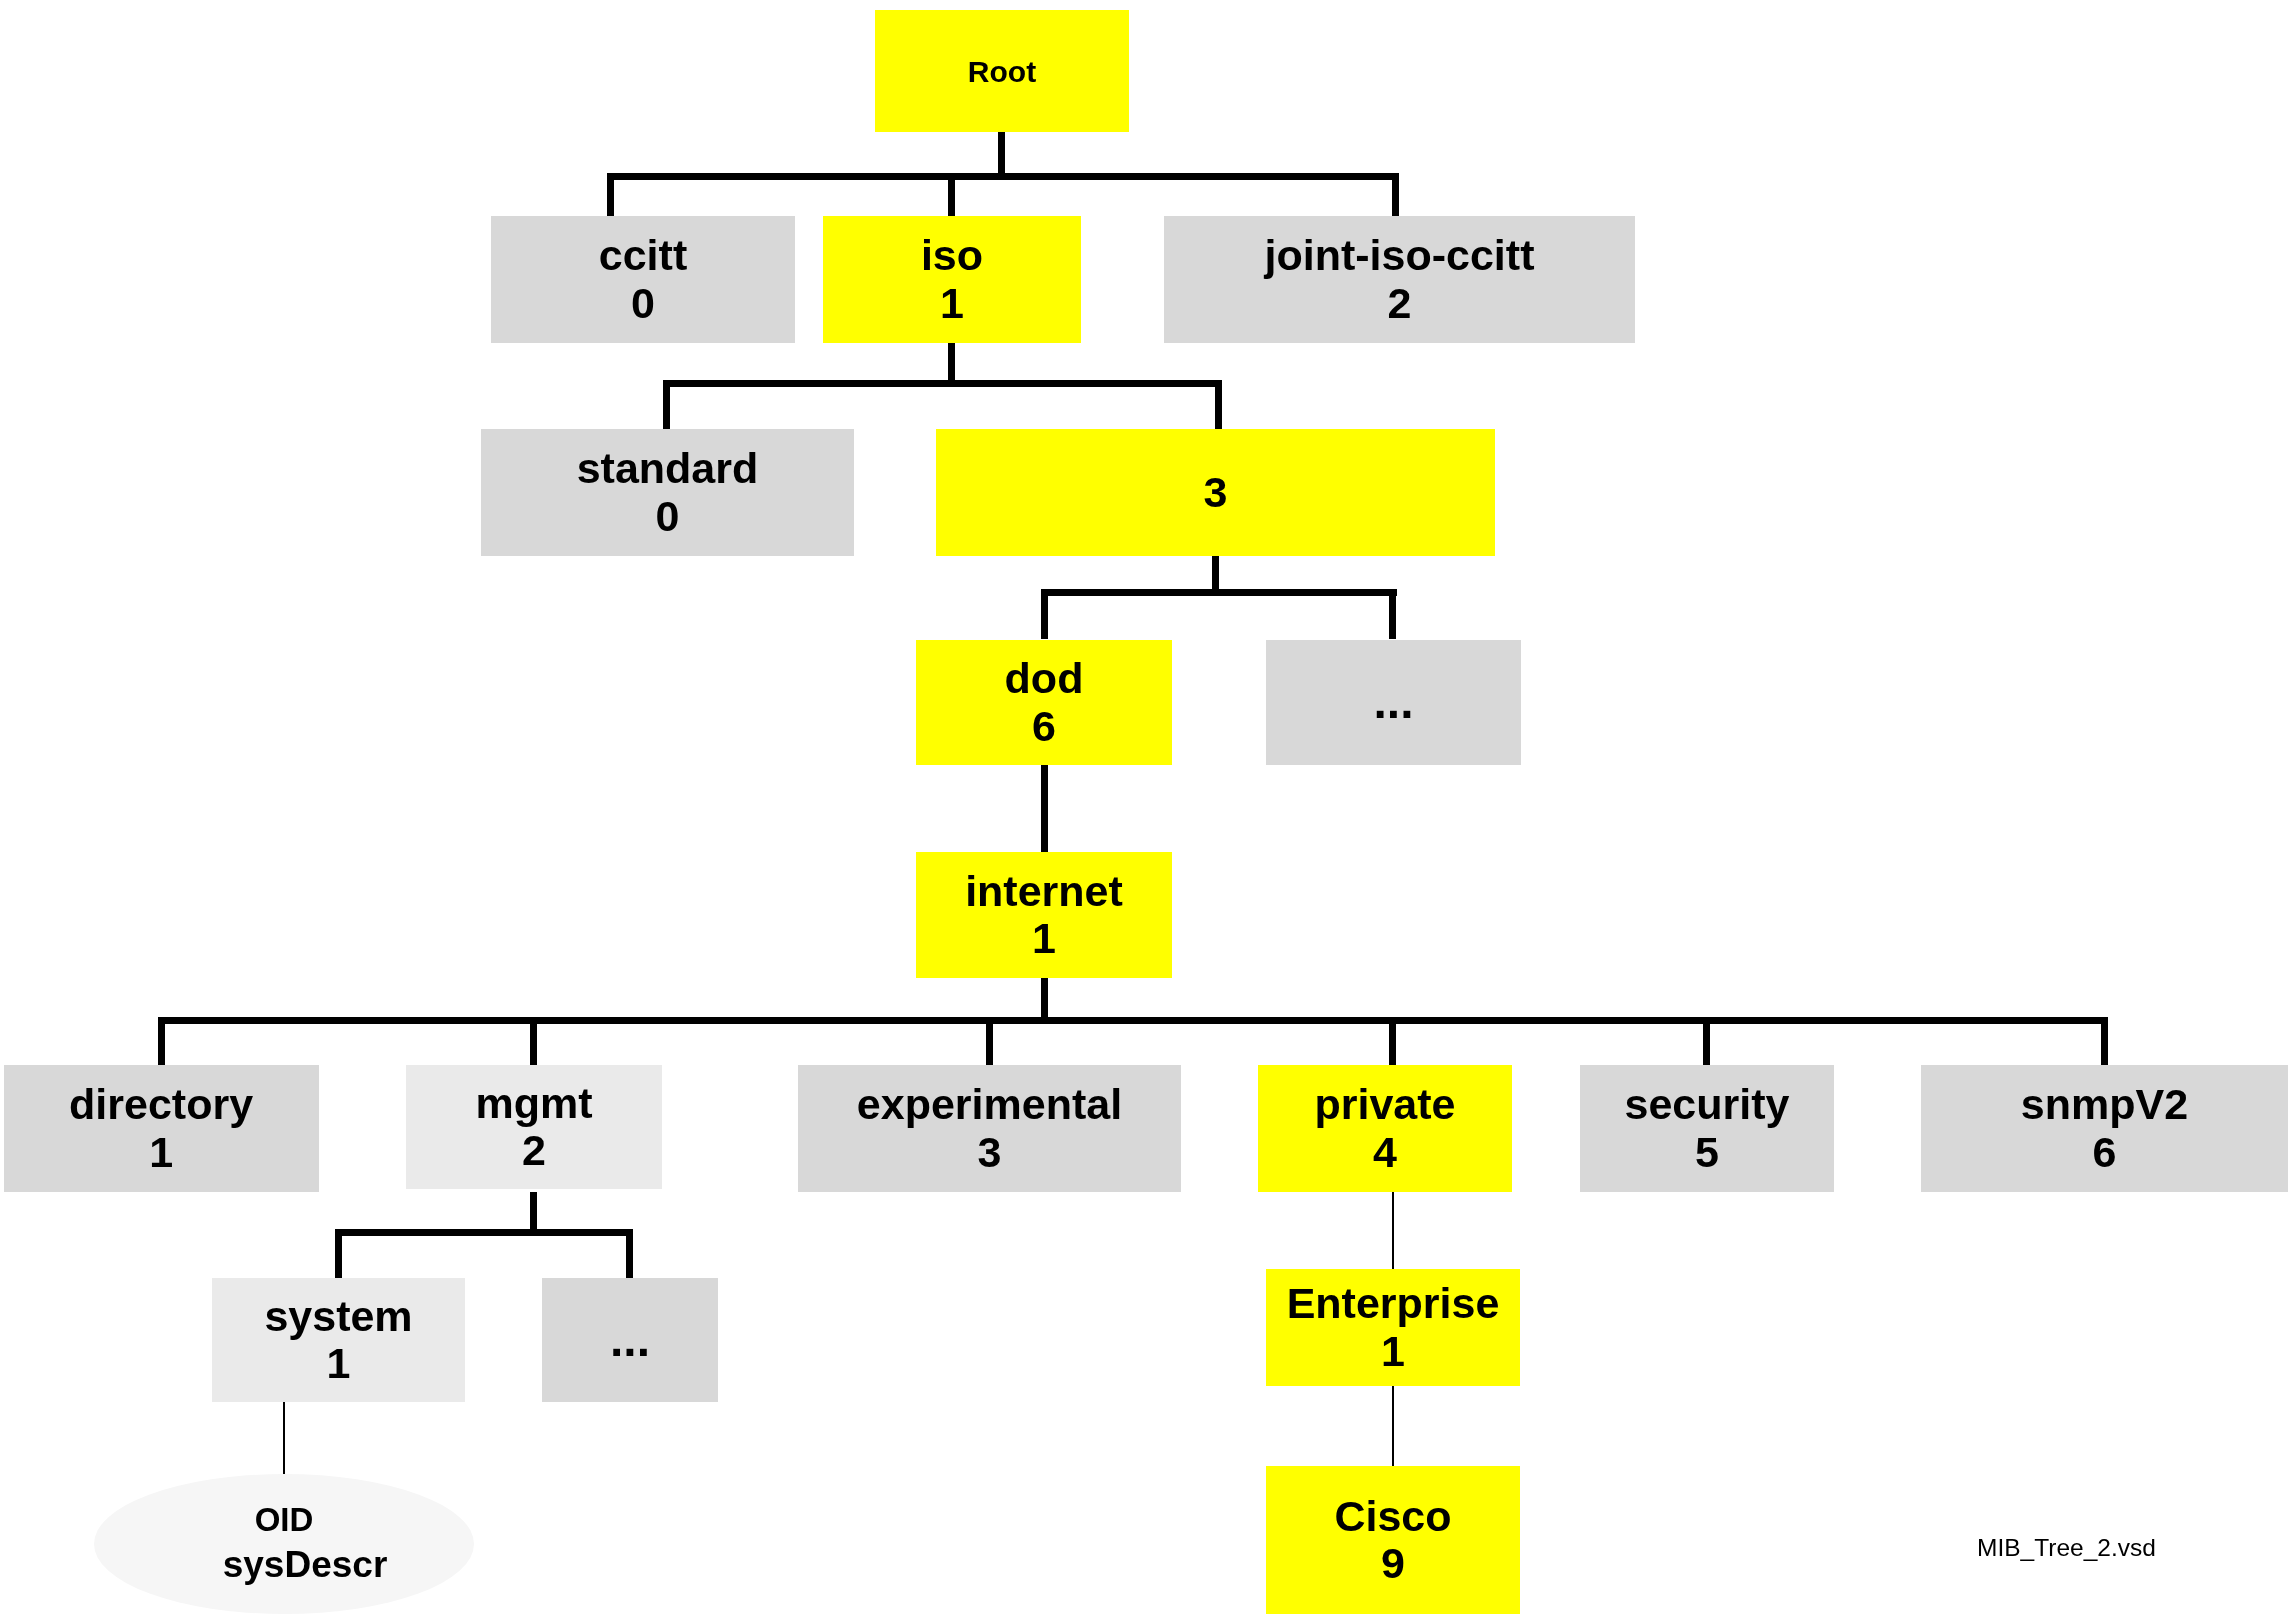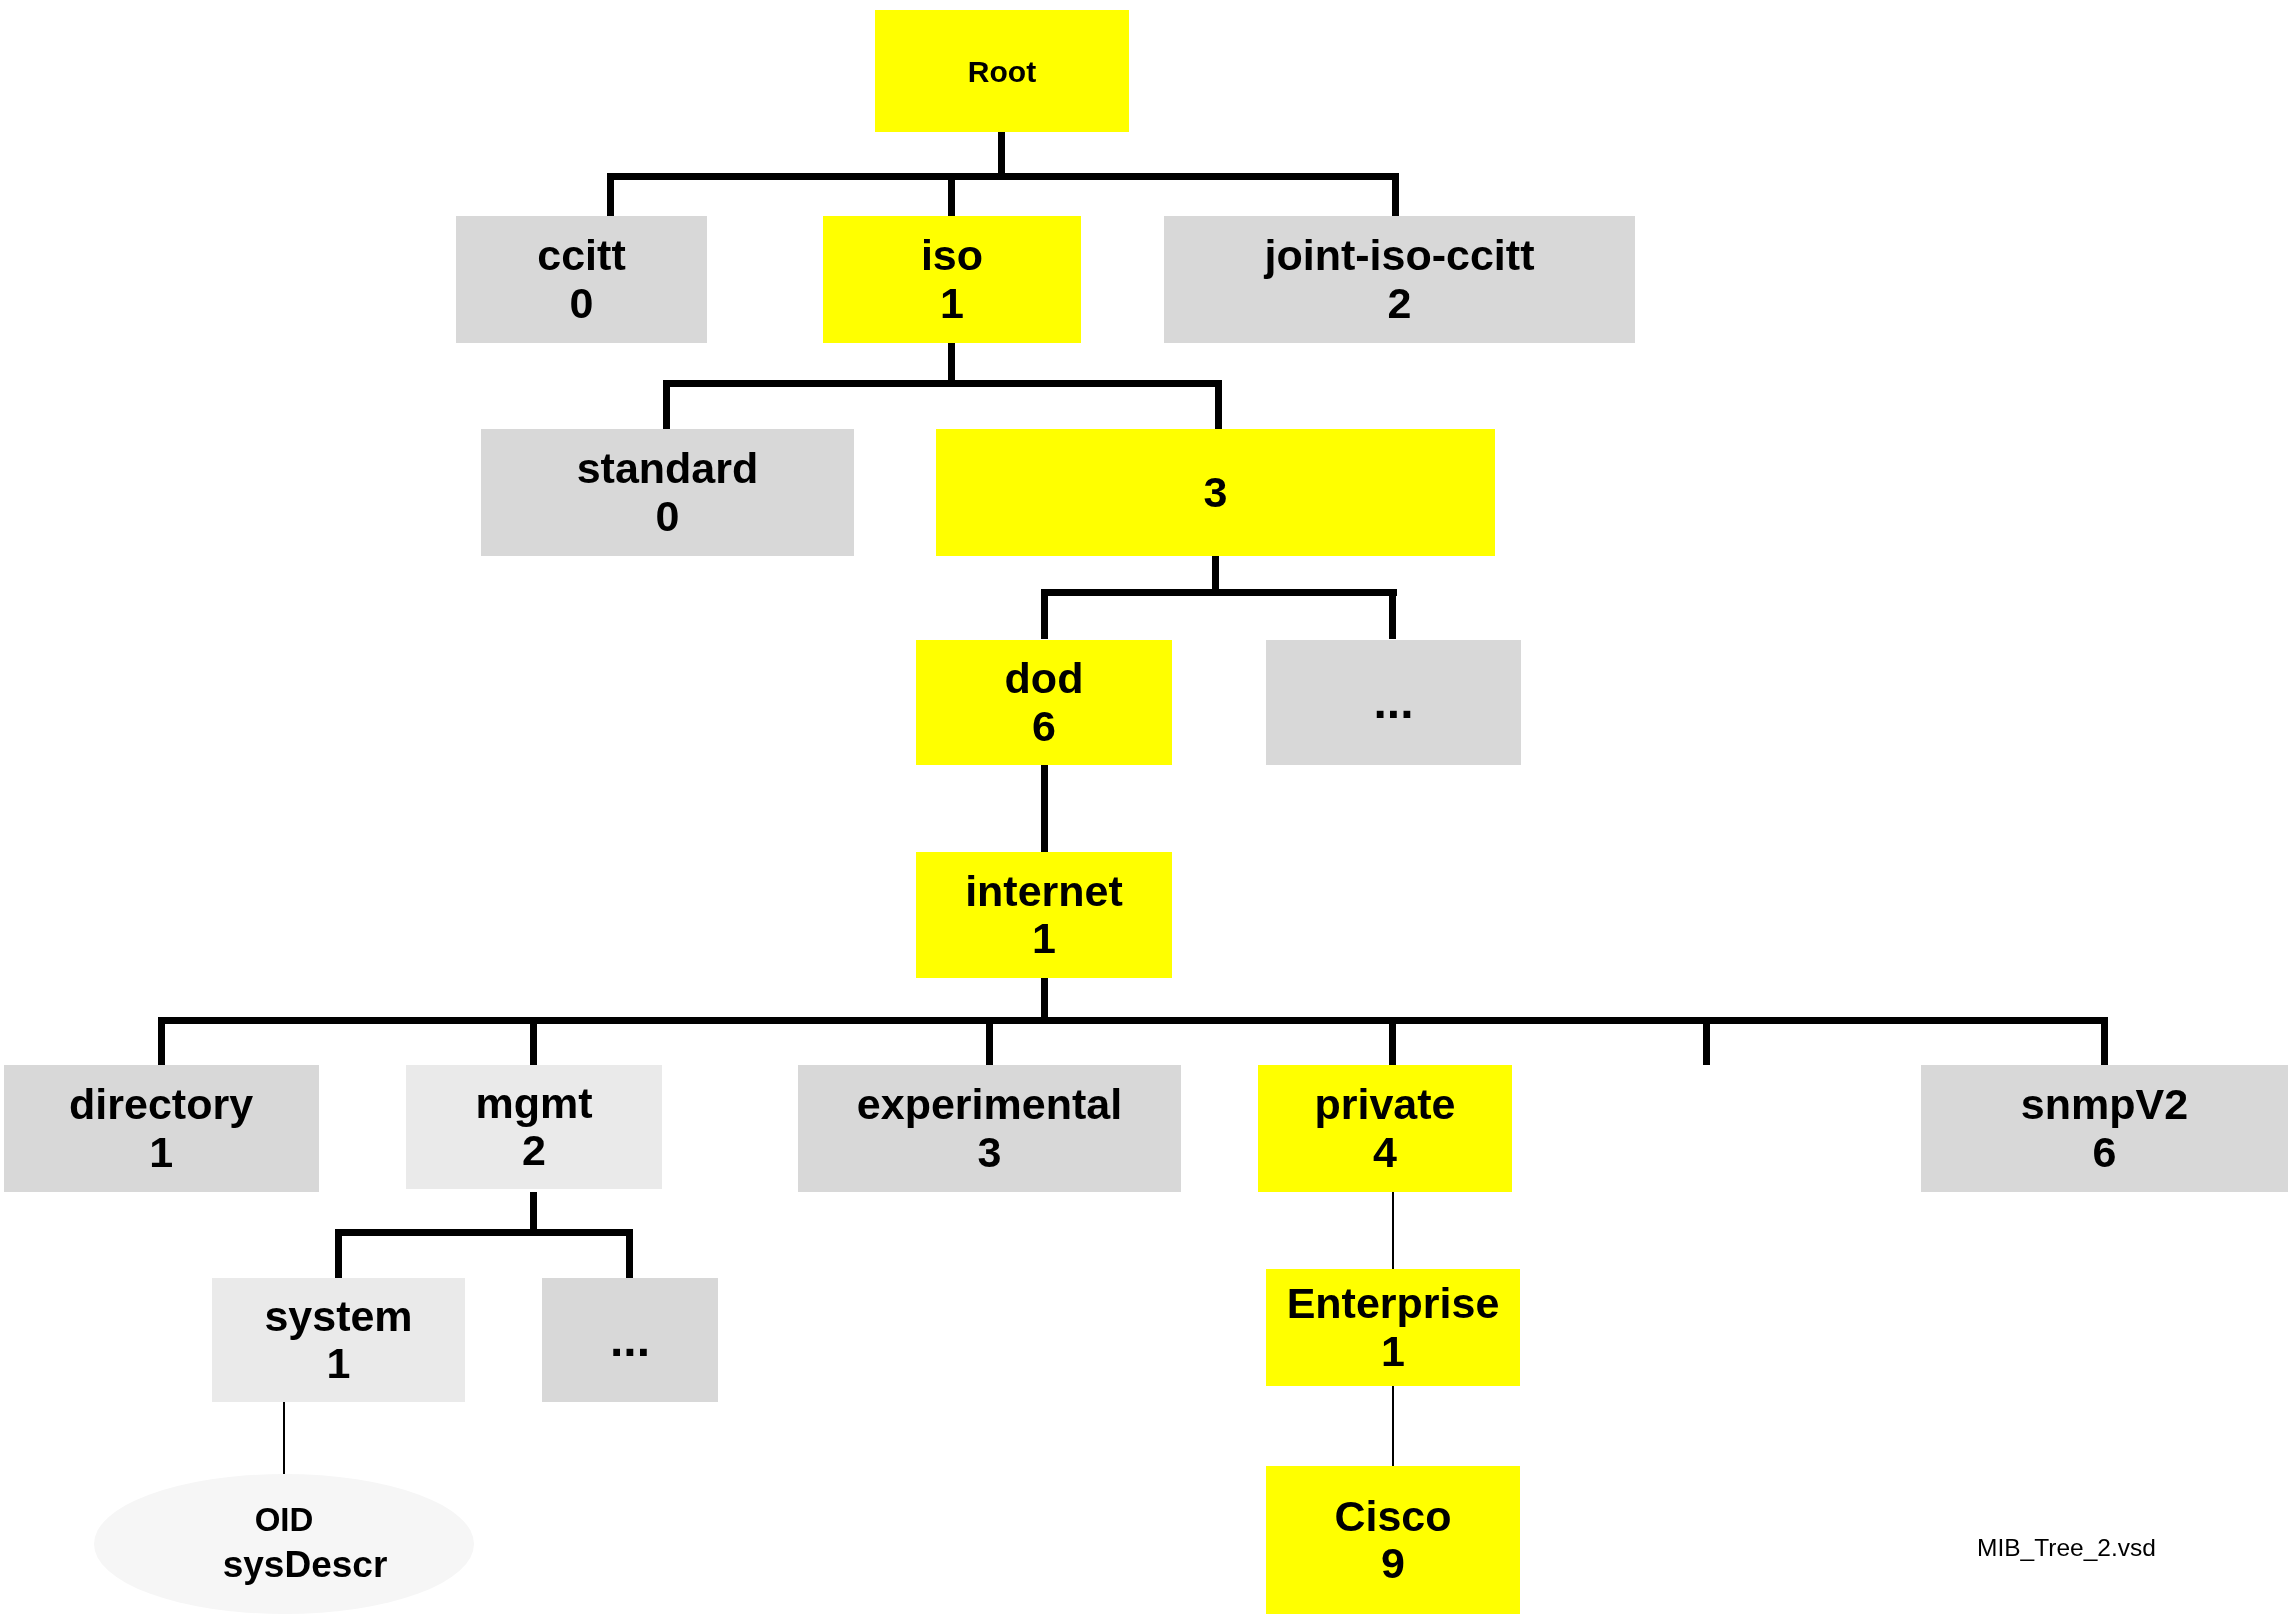--- a/index.html
+++ b/index.html
@@ -78,21 +78,21 @@
   <div class="line" style="left:626px;top:1229px;width:7.2px;height:50px"></div>
 
   <div class="line" style="left:283px;top:1402px;width:2.2px;height:72px"></div>
   <div class="line" style="left:1392px;top:1192px;width:2.2px;height:77px"></div>
   <div class="line" style="left:1392px;top:1386px;width:2.2px;height:80px"></div>
 
   <div class="box yellow rootbox" style="left:875px;top:10px;width:254px;height:122px">
     <span class="lbl">Root</span>
   </div>
 
-  <div class="box gray" style="left:456px;top:216px;width:251px;height:127px">
+  <div class="box gray" style="left:491px;top:216px;width:304px;height:127px">
     <span class="lbl">ccitt</span>
     <span class="num">0</span>
   </div>
 
   <div class="box yellow" style="left:823px;top:216px;width:258px;height:127px">
     <span class="lbl">iso</span>
     <span class="num">1</span>
   </div>
 
   <div class="box gray" style="left:1164px;top:216px;width:471px;height:127px">
@@ -136,20 +136,24 @@
   <div class="box gray" style="left:798px;top:1065px;width:383px;height:127px">
     <span class="lbl">experimental</span>
     <span class="num">3</span>
   </div>
 
   <div class="box yellow" style="left:1258px;top:1065px;width:254px;height:127px">
     <span class="lbl">private</span>
     <span class="num">4</span>
   </div>
 
+  <div class="box gray" style="left:1580px;top:1065px;width:254px;height:127px">
+    <span class="lbl">security</span>
+    <span class="num">5</span>
+  </div>
 
   <div class="box gray" style="left:1921px;top:1065px;width:367px;height:127px">
     <span class="lbl">snmpV2</span>
     <span class="num">6</span>
   </div>
 
   <div class="box light" style="left:212px;top:1278px;width:253px;height:124px">
     <span class="lbl">system</span>
     <span class="num">1</span>
   </div>

